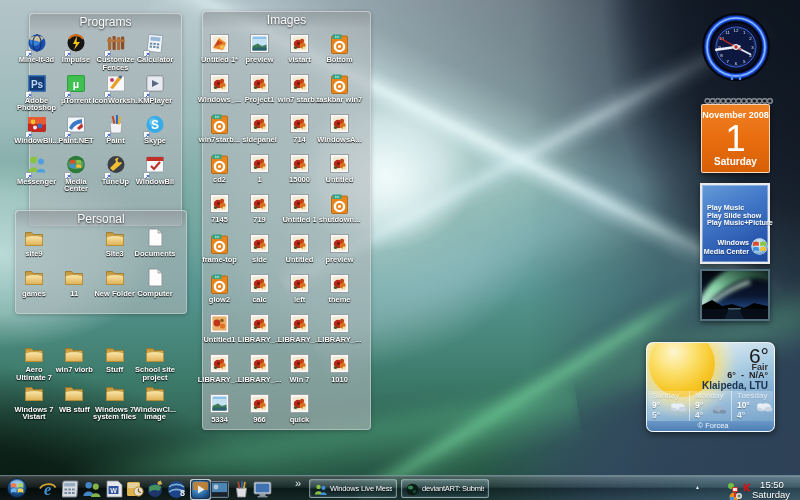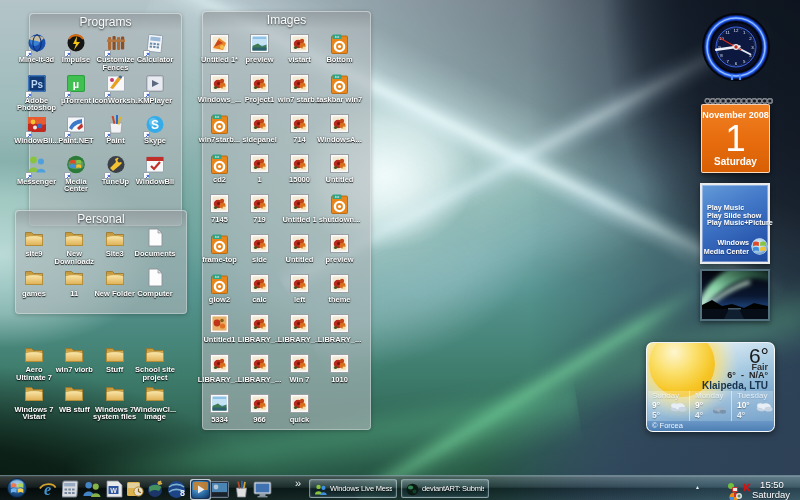--- a/index.html
+++ b/index.html
@@ -98,21 +98,21 @@
 .w-city { position:absolute; right:6px; top:37px; font-size:10px; font-weight:bold; color:#16324e; }
 .w-fc { position:absolute; left:1px; right:1px; top:48px; height:31px;
  background:linear-gradient(180deg, rgba(255,255,255,0.26), rgba(255,255,255,0.07)); }
 .w-col { position:absolute; top:0; height:31px; border-right:1px solid rgba(255,255,255,0.5); padding-left:4px; }
 .w-col:last-child { border-right:none; }
 .w-day { font-size:8px; color:rgba(248,252,254,0.78); text-shadow:0 1px 1px rgba(90,120,150,0.4); }
 .w-t { position:absolute; left:4px; top:8.5px; font-size:8.4px; font-weight:bold; color:#fff; text-shadow:0 1px 1px rgba(0,0,0,0.35);}
 .w-t2 { position:absolute; left:4px; top:18.5px; font-size:8.4px; font-weight:bold; color:#eaf2fa; text-shadow:0 1px 1px rgba(0,0,0,0.3);}
 .w-cl { position:absolute; right:2px; top:7px; }
 .w-foot { position:absolute; left:0; right:0; bottom:0; height:10px; background:linear-gradient(180deg,#6a97c6,#4d7fb4);
- font-size:7.5px; color:#eef4fa; line-height:10px; padding-left:5px; border-radius:0 0 6px 6px; }
+ font-size:7.5px; color:#eef4fa; line-height:10px; padding-left:5px; border-radius:0 0 6px 6px;text-align:center; }
 
 
 #taskbar { position:absolute; left:0; top:475px; width:800px; height:25px;
  background:linear-gradient(180deg, rgba(75,100,110,0.42) 0%, rgba(30,50,60,0.45) 45%, rgba(10,24,32,0.5) 50%, rgba(18,40,50,0.42) 100%);
  border-top:1px solid rgba(180,210,220,0.5); box-shadow:inset 0 1px 0 rgba(255,255,255,0.15); }
 #taskbar:before { content:""; position:absolute; inset:0;
  background:linear-gradient(90deg, rgba(0,0,0,0.55) 0%, rgba(0,0,0,0.45) 38%, rgba(0,0,0,0.28) 55%, rgba(0,0,0,0.06) 70%, rgba(110,195,200,0.13) 88%, rgba(130,215,215,0.17) 100%); }
 .tb-sheen { position:absolute; inset:0; background:linear-gradient(180deg, rgba(255,255,255,0.16), rgba(255,255,255,0.04) 48%, rgba(0,0,0,0.08) 52%, rgba(255,255,255,0.03)); }
 #orb { position:absolute; left:7px; top:2px; }
 .tbi { position:absolute; top:2.5px; width:21px; height:21px; display:flex; align-items:center; justify-content:center; filter:brightness(0.93) saturate(0.88); }
@@ -422,30 +422,20 @@
     </div>
     <div class="cell" style="left:11px;top:226px">
       <div class="ic">
         <svg width="20" height="18" viewBox="0 0 20 18">
 <path d="M1.5 3.5 L7.5 3.5 L9.5 5.5 L18.5 5.5 L18.5 16.5 L1.5 16.5 Z" fill="#c89a3e" stroke="#9a7426" stroke-width="0.8"></path>
 <path d="M2 6.5 L18 6.5 L18 16 L2 16 Z" fill="#e8c05e"></path>
 <path d="M1.5 8 C5 6.2 15 6.2 18.5 8 L18.5 16.5 L1.5 16.5 Z" fill="url(#fg)" stroke="#b08a30" stroke-width="0.7"></path>
 </svg>
       </div>
       <div class="lb">site9</div>
-    </div>
-    <div class="cell" style="left:51.3px;top:226px">
-      <div class="ic">
-        <svg width="20" height="18" viewBox="0 0 20 18">
-<path d="M1.5 3.5 L7.5 3.5 L9.5 5.5 L18.5 5.5 L18.5 16.5 L1.5 16.5 Z" fill="#c89a3e" stroke="#9a7426" stroke-width="0.8"></path>
-<path d="M2 6.5 L18 6.5 L18 16 L2 16 Z" fill="#e8c05e"></path>
-<path d="M1.5 8 C5 6.2 15 6.2 18.5 8 L18.5 16.5 L1.5 16.5 Z" fill="url(#fg)" stroke="#b08a30" stroke-width="0.7"></path>
-</svg>
-      </div>
-      <div class="lb">New<br>Downloadz</div>
     </div>
     <div class="cell" style="left:91.6px;top:226px">
       <div class="ic">
         <svg width="20" height="18" viewBox="0 0 20 18">
 <path d="M1.5 3.5 L7.5 3.5 L9.5 5.5 L18.5 5.5 L18.5 16.5 L1.5 16.5 Z" fill="#c89a3e" stroke="#9a7426" stroke-width="0.8"></path>
 <path d="M2 6.5 L18 6.5 L18 16 L2 16 Z" fill="#e8c05e"></path>
 <path d="M1.5 8 C5 6.2 15 6.2 18.5 8 L18.5 16.5 L1.5 16.5 Z" fill="url(#fg)" stroke="#b08a30" stroke-width="0.7"></path>
 </svg>
       </div>
       <div class="lb">Site3</div>

